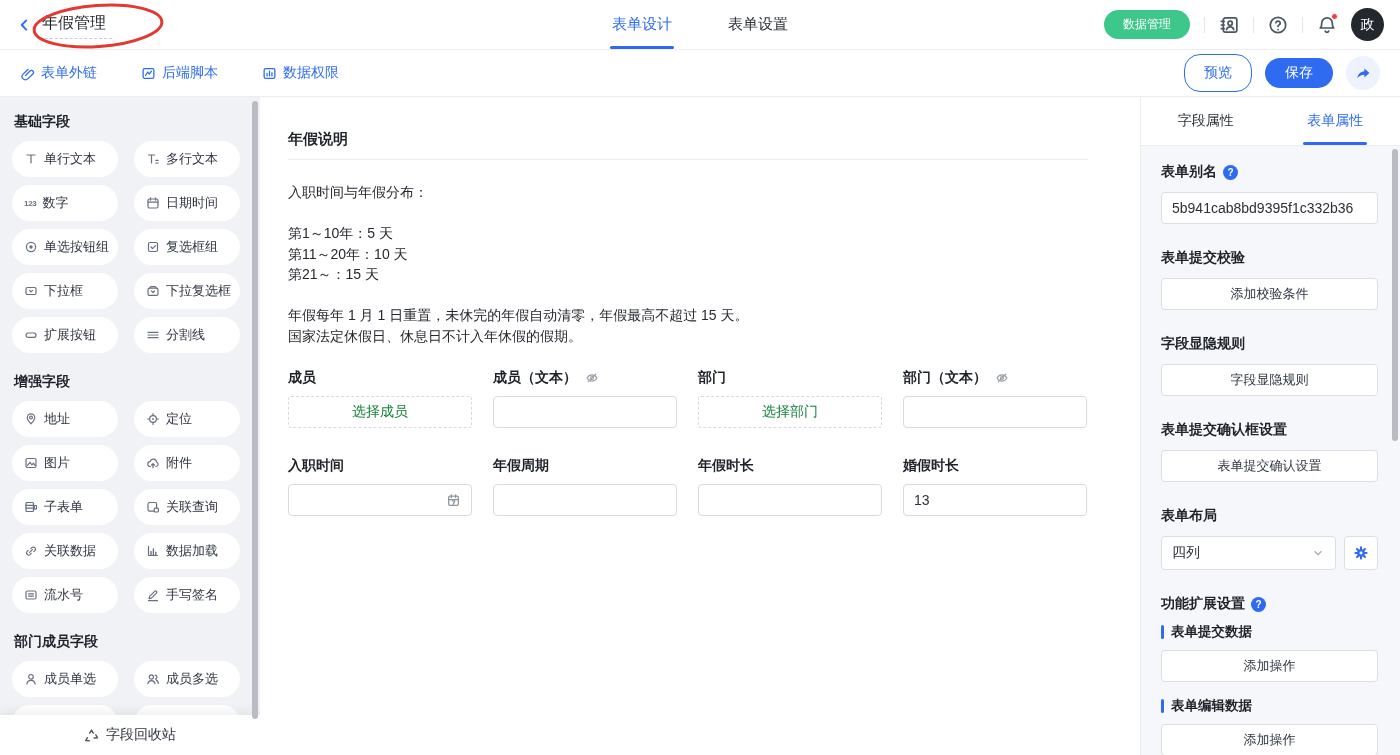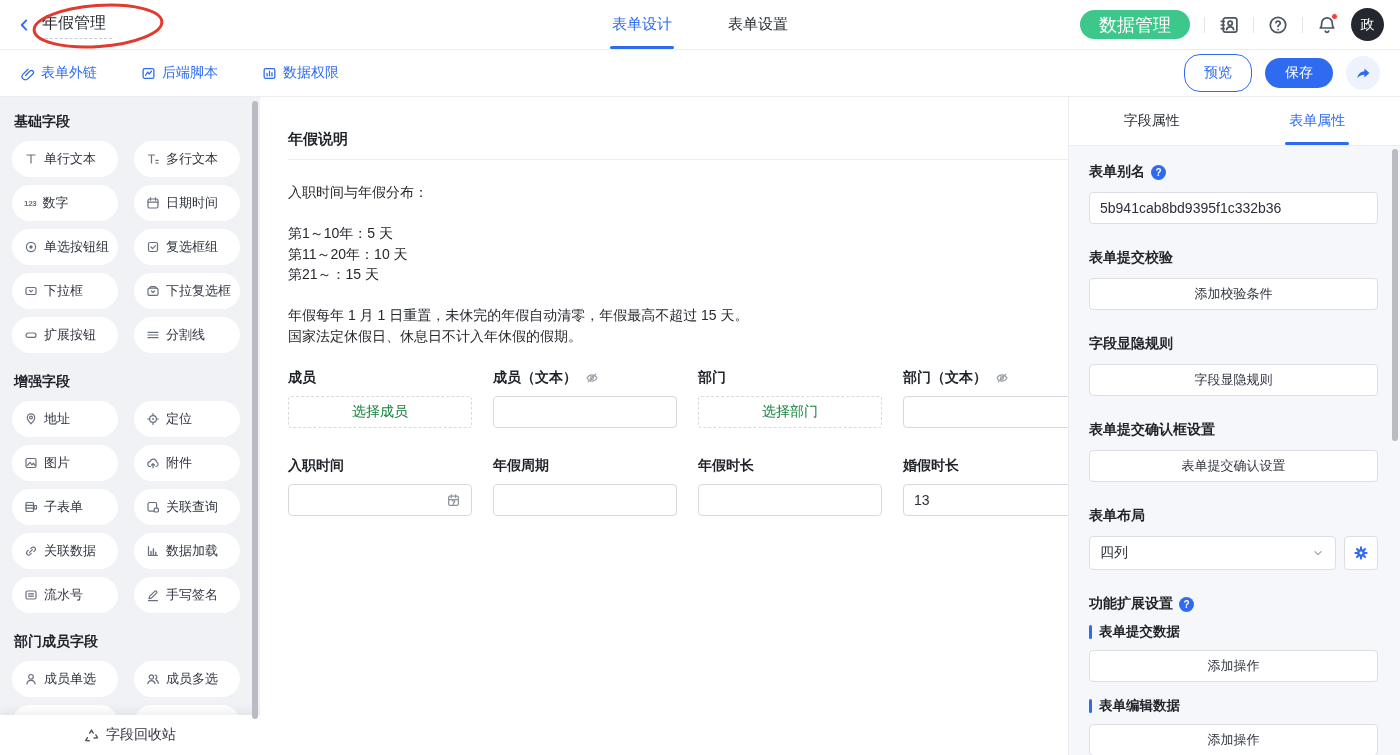--- a/index.html
+++ b/index.html
@@ -11,21 +11,21 @@
   
   .topbar { height:50px; border-bottom:1px solid #ebedf0; display:flex; align-items:center; padding:0 16px; position:relative; background:#fff; }
   .back { color:#2e6bf0; margin-right:8px; cursor:pointer; }
   .apptitle { font-size:16px; color:#1f2329; padding:2px 6px 4px 2px; border-bottom:1px dashed #c9ccd4; cursor:text; }
   .annotation { position:absolute; left:26px; top:2px; pointer-events:none; z-index:5; }
   .toptabs { position:absolute; left:50%; transform:translateX(-50%); height:100%; display:flex; gap:52px; }
   .toptab { display:flex; align-items:center; font-size:15px; color:#2b2f36; position:relative; cursor:pointer; padding:0 2px; }
   .toptab.active { color:#2e6bf0; }
   .toptab.active::after { content:""; position:absolute; left:0; right:0; bottom:0; height:3px; background:#2e6bf0; border-radius:2px; }
   .topright { margin-left:auto; display:flex; align-items:center; gap:14px; }
-  .btn-green { height:29px; padding:0 19px; border-radius:15px; background:#3ec78a; color:#fff; font-size:18px; display:flex; align-items:center; cursor:pointer; }
+  .btn-green { height:29px; padding:0 19px; border-radius:15px; background:#3ec78a; color:#fff; font-size:12px; display:flex; align-items:center; cursor:pointer; }
   .vline { width:1px; height:16px; background:#e3e5ea; }
   .topicon { color:#4e5561; cursor:pointer; position:relative; display:flex; }
   .bell-dot { position:absolute; right:-1px; top:-2px; width:7px; height:7px; border-radius:50%; background:#f2413b; border:1px solid #fff; }
   .avatar { width:33px; height:33px; border-radius:50%; background:#23272e; color:#fff; display:flex; align-items:center; justify-content:center; font-size:14px; cursor:pointer; }
 
   
   .toolbar { height:47px; border-bottom:1px solid #ebedf0; display:flex; align-items:center; padding:0 20px; background:#fff; }
   .tool-links { display:flex; gap:44px; }
   .tool-link { color:#2e6bf0; display:flex; align-items:center; gap:6px; font-size:14px; cursor:pointer; }
   .tool-right { margin-left:auto; display:flex; align-items:center; gap:13px; }
@@ -51,21 +51,21 @@
   .form-divider { width:800px; border-bottom:1px solid #ebedf0; margin-top:10px; }
   .form-desc { margin-top:22px; width:800px; font-size:14px; line-height:20.5px; white-space:pre-line; color:#25282e; cursor:pointer; }
   .fields { margin-top:24px; display:grid; grid-template-columns:repeat(4,184px); column-gap:21px; row-gap:30px; }
   .field { cursor:pointer; }
   .f-label { font-size:14px; font-weight:bold; display:flex; align-items:center; gap:8px; margin-bottom:10px; height:16px; }
   .f-label .icn { color:#9aa0a8; }
   .ctrl { height:32px; border:1px solid #d8dadf; border-radius:4px; background:#fff; display:flex; align-items:center; padding:0 10px; font-size:14px; color:#2b2f36; }
   .ctrl.dashed { border-style:dashed; border-radius:3px; justify-content:center; color:#15803d; }
   .ctrl.date { justify-content:space-between; color:#8f959e; }
 
-  .panel { width:332px; flex:none; border-left:1px solid #ebedf0; background:#f6f7fa; position:relative; overflow:hidden; }
+  .panel { width:260px; flex:none; border-left:1px solid #ebedf0; background:#f6f7fa; position:relative; overflow:hidden; }
   .ptabs { height:49px; background:#fff; border-bottom:1px solid #ebedf0; display:flex; }
   .ptab { flex:1; display:flex; align-items:center; justify-content:center; font-size:14px; color:#2b2f36; position:relative; cursor:pointer; }
   .ptab.active { color:#2e6bf0; }
   .ptab.active::after { content:""; position:absolute; left:50%; transform:translateX(-50%); bottom:0; width:64px; height:3px; background:#2e6bf0; border-radius:2px; }
   .pbody { padding:18px 22px 12px 20px; }
   .psec { margin-bottom:26px; }
   .plabel { font-weight:bold; font-size:14px; height:16px; display:flex; align-items:center; gap:6px; margin-bottom:12px; color:#1f2329; }
   .q-badge { width:15px; height:15px; border-radius:50%; background:#2e6bf0; color:#fff; font-size:10px; font-weight:bold; display:flex; align-items:center; justify-content:center; cursor:pointer; }
   .pinput { height:32px; background:#fff; border:1px solid #dcdee3; border-radius:4px; display:flex; align-items:center; padding:0 10px; font-size:14px; color:#2b2f36; cursor:text; }
   .pbtn { height:32px; background:#fff; border:1px solid #dcdee3; border-radius:4px; display:flex; align-items:center; justify-content:center; font-size:13px; color:#303540; cursor:pointer; }

